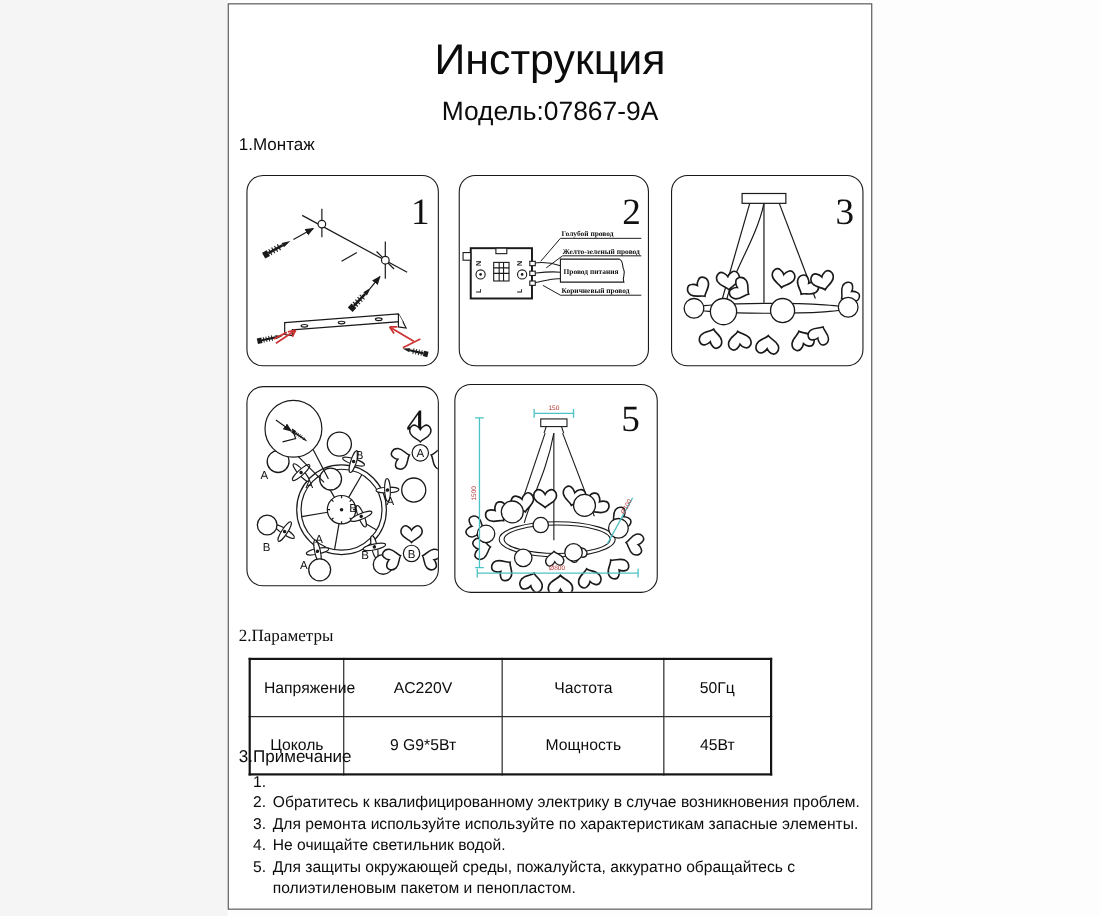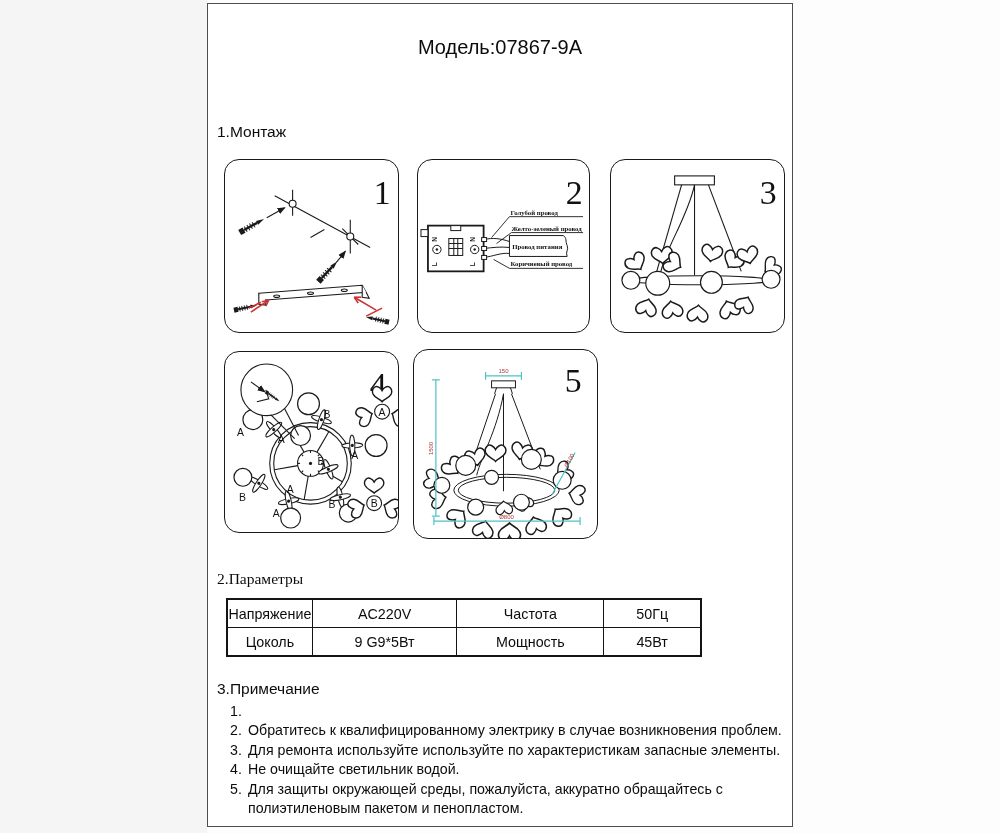--- a/index.html
+++ b/index.html
@@ -3,40 +3,40 @@
 <meta charset="utf-8">
 <style>
   html,body{margin:0;padding:0;background:#ffffff;}
   .stage{position:relative;width:1000px;height:833px;background:#fdfdfd;
          font-family:"Liberation Sans",sans-serif;color:#111;overflow:hidden;}
   .margin-strip{position:absolute;left:0;top:0;width:207px;height:833px;background:#f5f5f5;}
   .page{position:absolute;left:207px;top:3px;width:586px;height:824px;background:#ffffff;
         border:1.5px solid #4d4d4d;box-sizing:border-box;}
   .header{position:absolute;top:30px;left:0;width:100%;text-align:center;line-height:1.08;}
   .title{font-size:39px;color:#0c0c0c;}
-  .model{font-size:20px;margin-top:3px;color:#0c0c0c;}
+  .model{font-size:24px;margin-top:13px;color:#0c0c0c;}
   .sec{position:absolute;left:9px;font-size:15.5px;color:#0c0c0c;text-align:right;}
   .sec-montage{top:119px;}
   .sec-params{top:566px;font-family:Liberation Serif, serif;}
   .sec-notes{top:676px;}
   .panel{position:absolute;border:1.6px solid #1a1a1a;border-radius:15px;background:#fff;box-sizing:border-box;}
   .panel svg{display:block;width:100%;height:100%;}
   .p1{left:16px;top:155px;width:175px;height:174px;}
   .p2{left:209px;top:155px;width:173px;height:174px;}
   .p3{left:402px;top:155px;width:175px;height:174px;}
   .p4{left:16px;top:347px;width:175px;height:182px;}
   .p5{left:205px;top:345px;width:185px;height:190px;}
   .pnum{font-family:"Liberation Serif",serif;font-size:34px;fill:#111;}
   .wlbl{font-family:"Liberation Serif",serif;font-weight:bold;font-size:6.8px;fill:#111;}
   .nl{font-size:6.5px;font-weight:bold;fill:#111;}
   .ab{font-size:10.5px;fill:#111;}
   .dim{font-size:6px;font-family:"Liberation Sans",sans-serif;}
   table.params{position:absolute;left:18px;top:594px;width:476px;border-collapse:collapse;table-layout:fixed;}
   table.params td{border:1.5px solid #141414;height:27px;text-align:center;vertical-align:middle;
-                  font-size:14.3px;padding:0;color:#0c0c0c;}
+                  font-size:14.3px;padding:12px;color:#0c0c0c;}
   table.params{border:2px solid #141414;}
   .notes{position:absolute;left:22px;top:698px;width:552px;font-size:14.2px;line-height:19.4px;color:#0c0c0c;}
   .note{display:flex;}
   .note .n{flex:0 0 18px;}
 </style>
 </head>
 <body>
 
 <svg width="0" height="0" style="position:absolute" aria-hidden="true">
   <defs>
@@ -59,20 +59,21 @@
       <path d="M0,0 L7.5,3 L0,6 Z" fill="#1a1a1a"></path>
     </marker>
   </defs>
 </svg>
 
 <div class="stage">
   <div class="margin-strip"></div>
   <div class="page">
 
     <div class="header">
+      <div class="title">Инструкция</div>
       <div class="model">Модель:07867-9A</div>
     </div>
 
     <div class="sec sec-montage">1.Монтаж</div>
 
     <div class="panel p1">
       <svg viewBox="0 0 174 173">
         <g stroke="#1a1a1a" fill="none" stroke-width="1.1">
           <text class="pnum" x="158" y="44" text-anchor="middle" stroke="none">1</text>
           <g>

